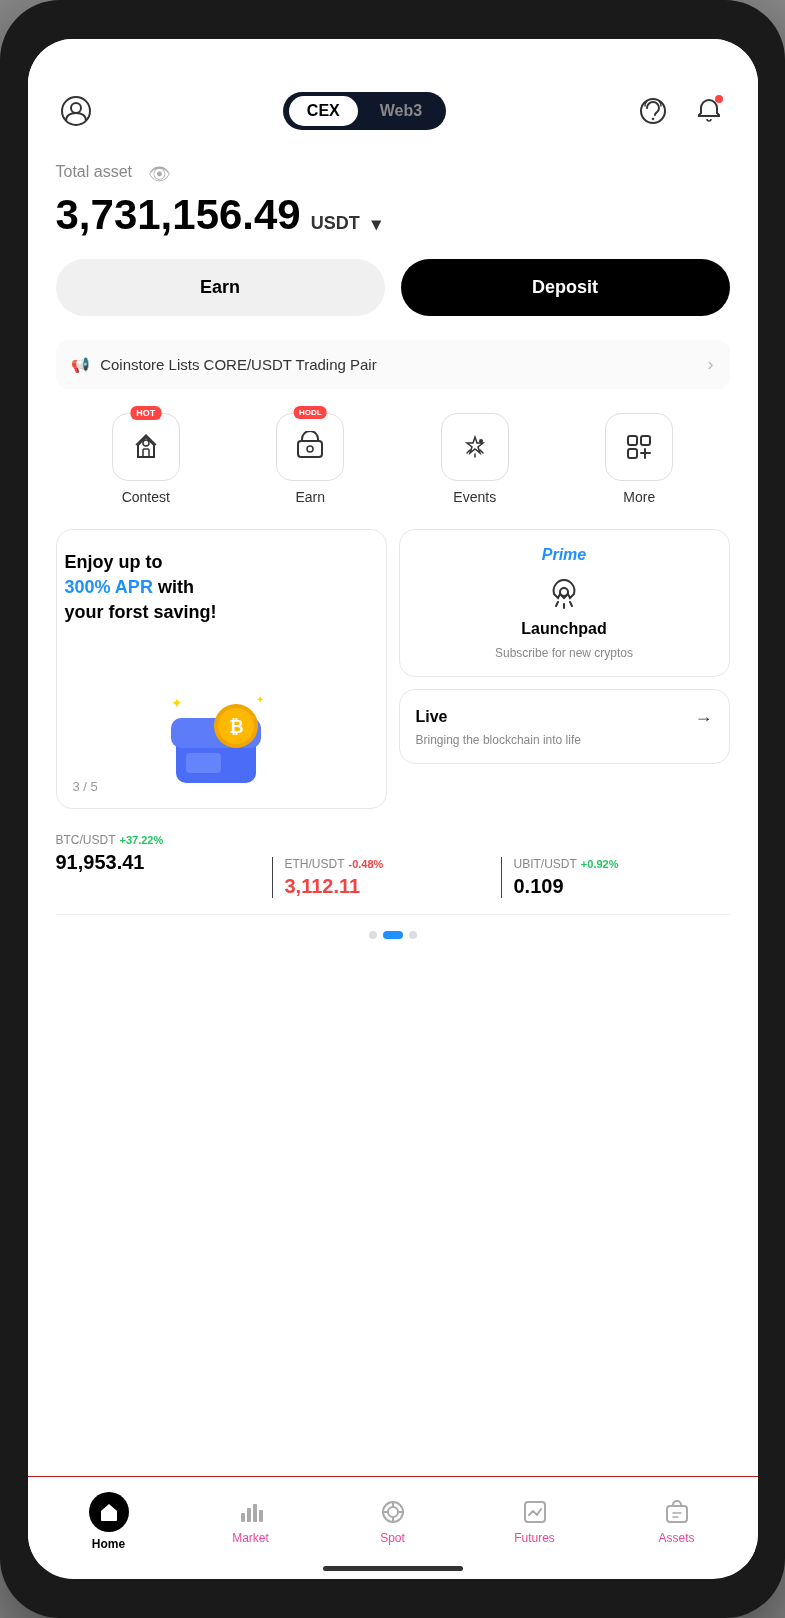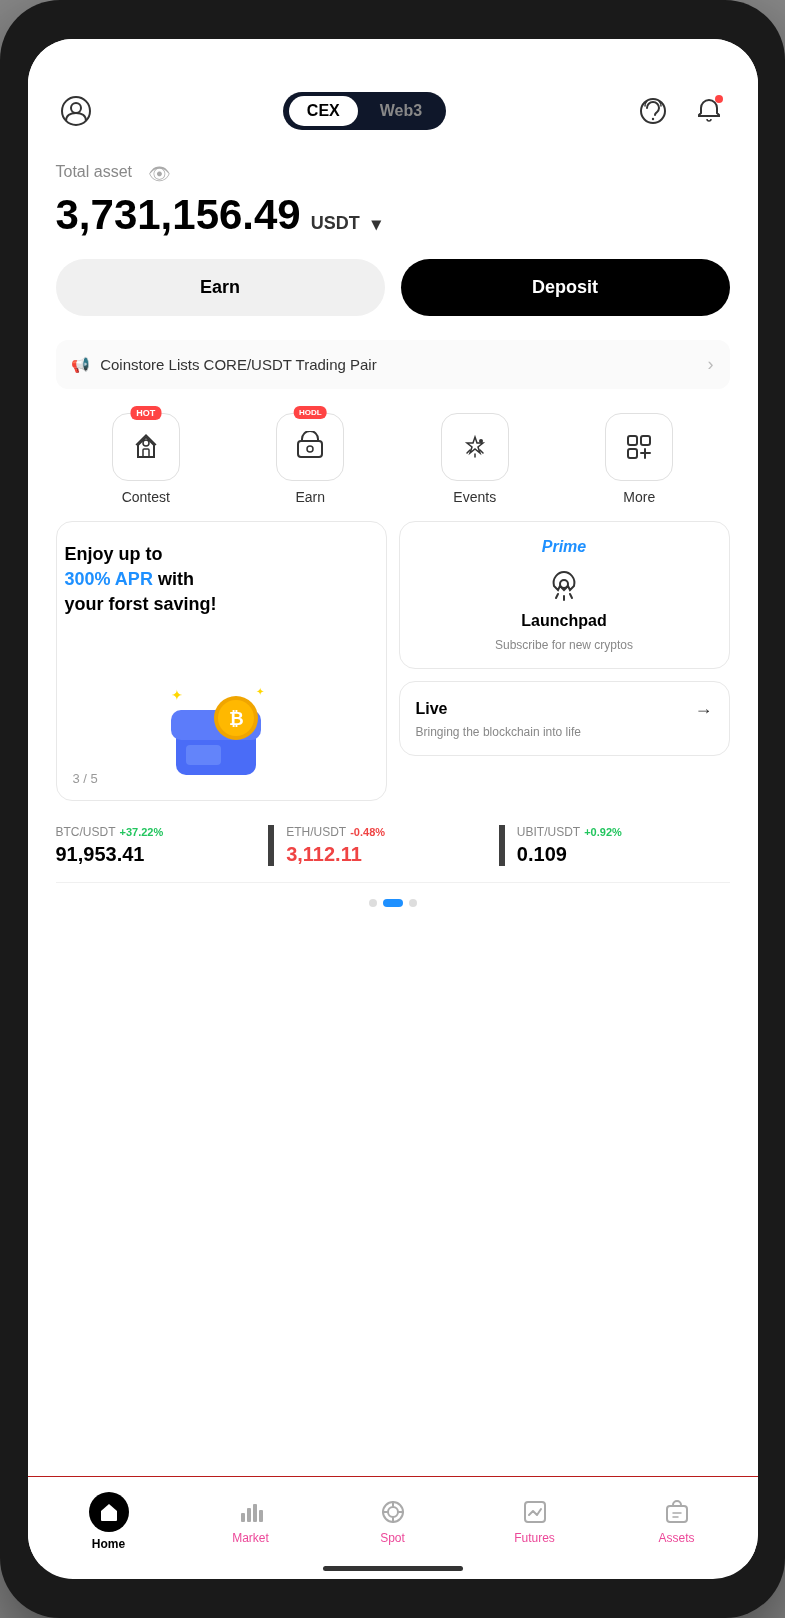--- a/index.html
+++ b/index.html
@@ -161,21 +161,21 @@
     .announcement-left {
       display: flex;
       align-items: center;
       gap: 10px;
       font-size: 15px;
       color: #333;
     }
     .quick-menu {
       display: flex;
       justify-content: space-between;
-      margin-bottom: 16px;
+      margin-bottom: 24px;
       padding: 0 8px;
     }
     .quick-menu-item {
       display: flex;
       flex-direction: column;
       align-items: center;
       gap: 8px;
       cursor: pointer;
       flex: 1;
     }
@@ -320,22 +320,23 @@
       padding-bottom: 16px;
       border-bottom: 1px solid #f0f0f0;
     }
     .ticker-item {
       flex: 1;
       display: flex;
       flex-direction: column;
       gap: 4px;
     }
     .ticker-item + .ticker-item {
-      border-left: 6px solid #404040;
+      border-left: 1px solid #404040;
       padding-left: 12px;
+      margin-top: 24px;
     }
     .ticker-label {
       font-size: 12px;
       color: #888;
     }
     .ticker-change-pos {
       font-size: 11px;
       color: #22c55e;
       font-weight: 600;
     }

